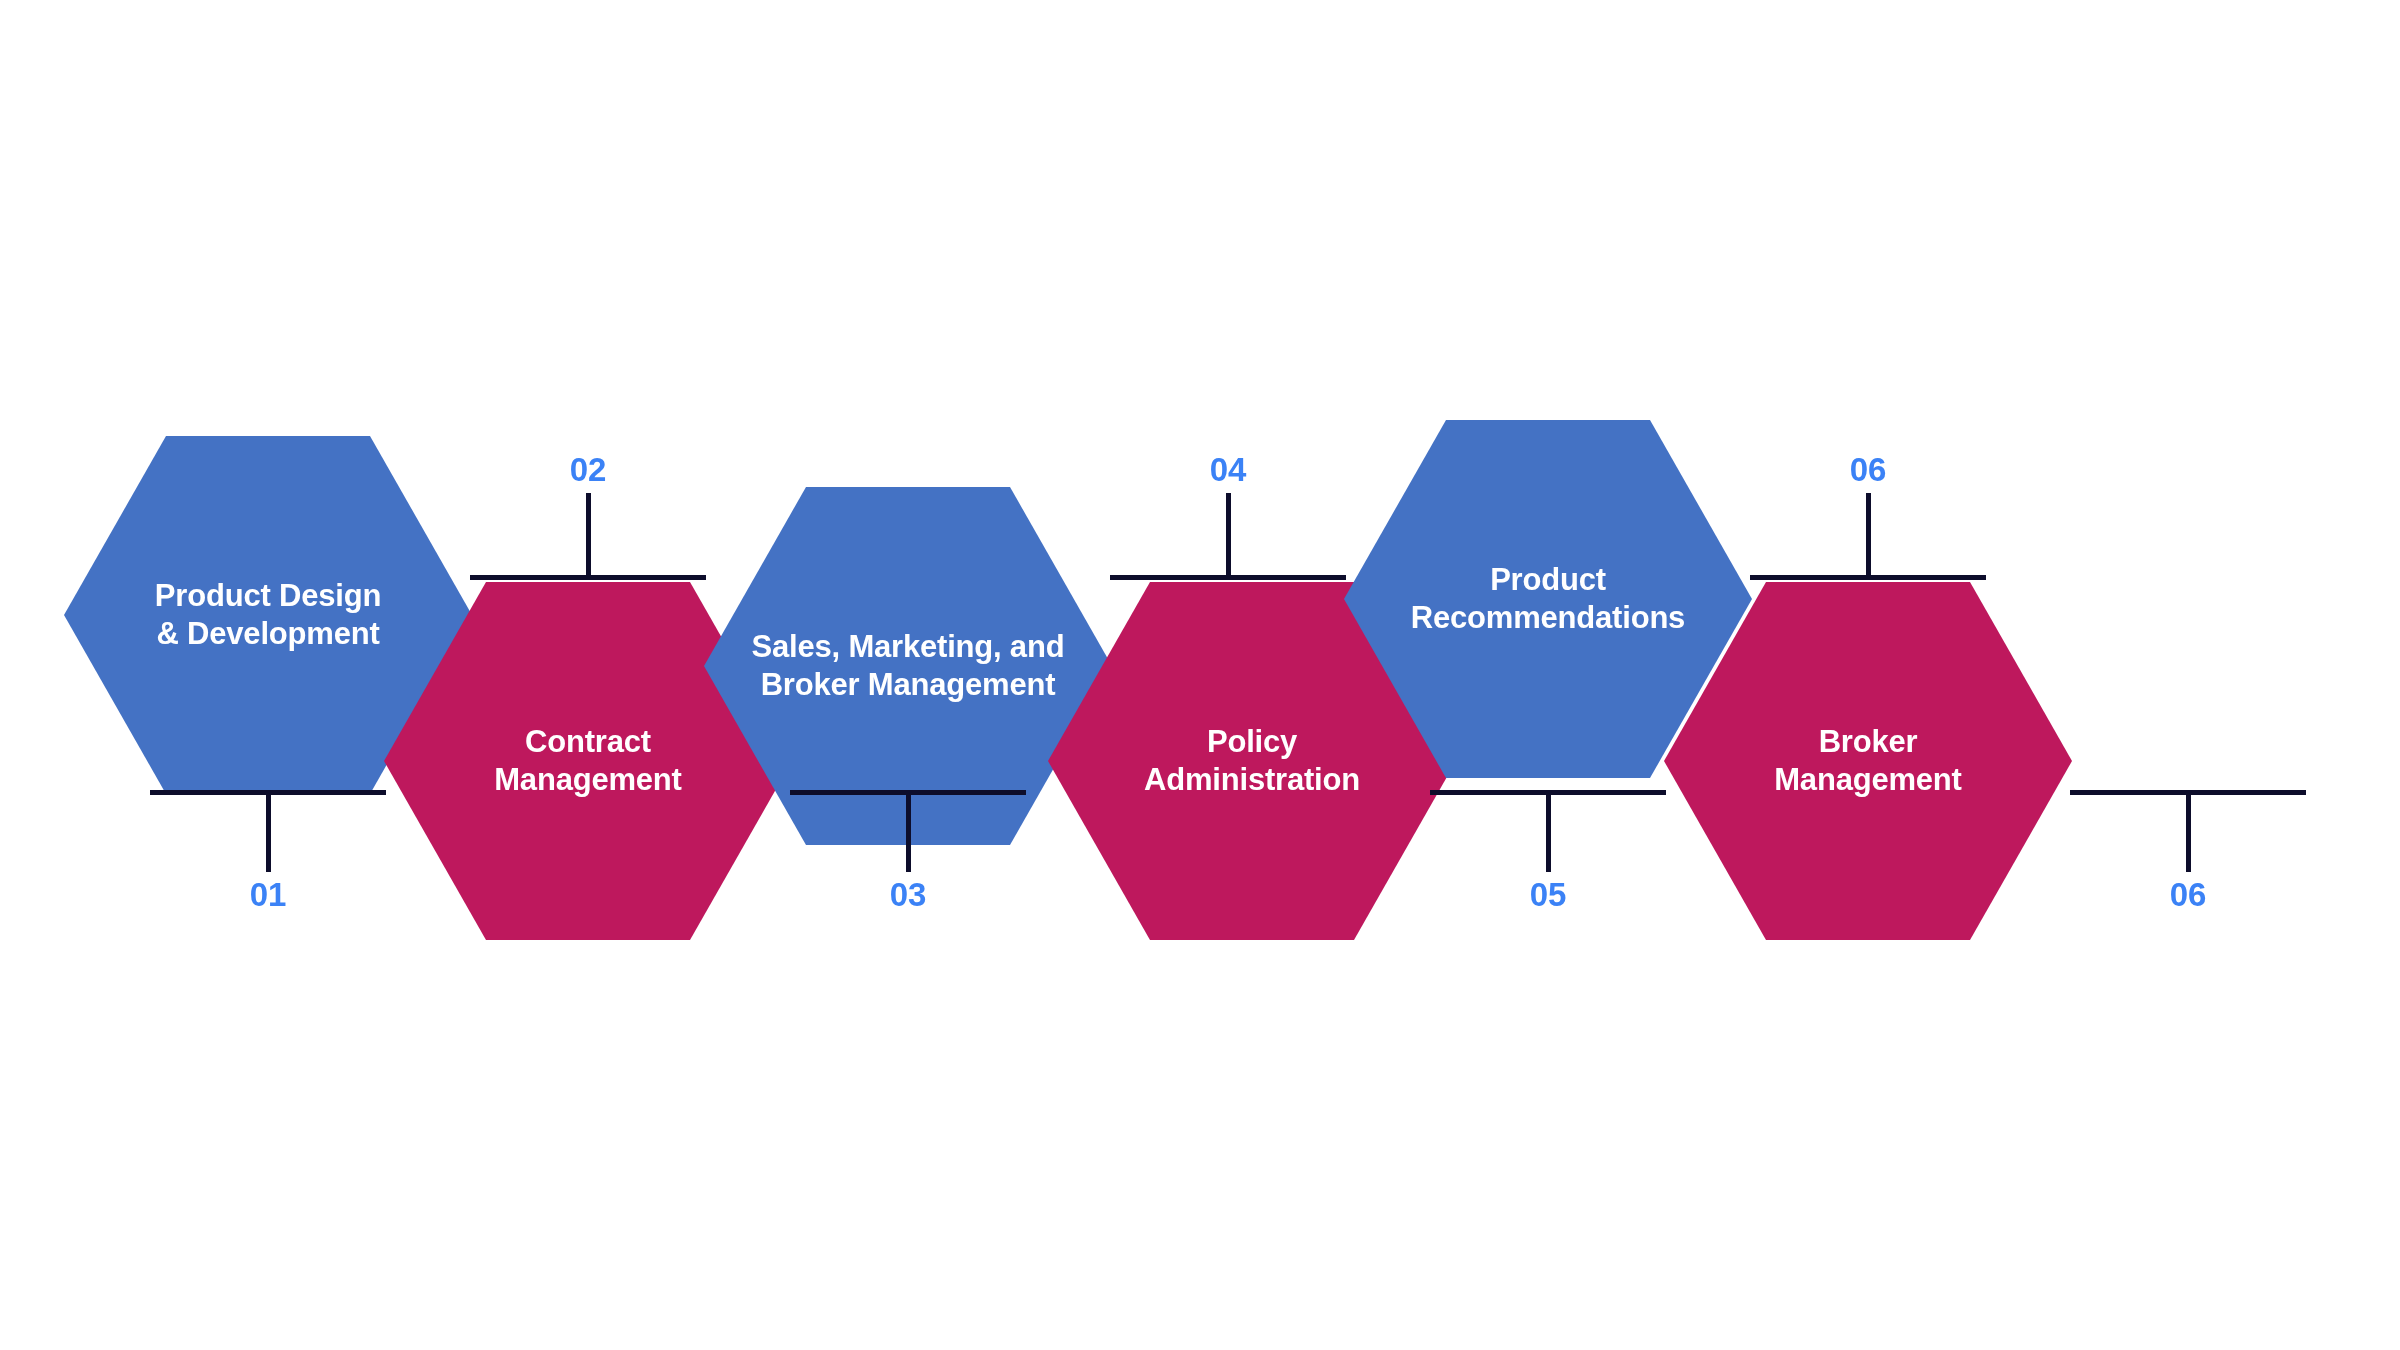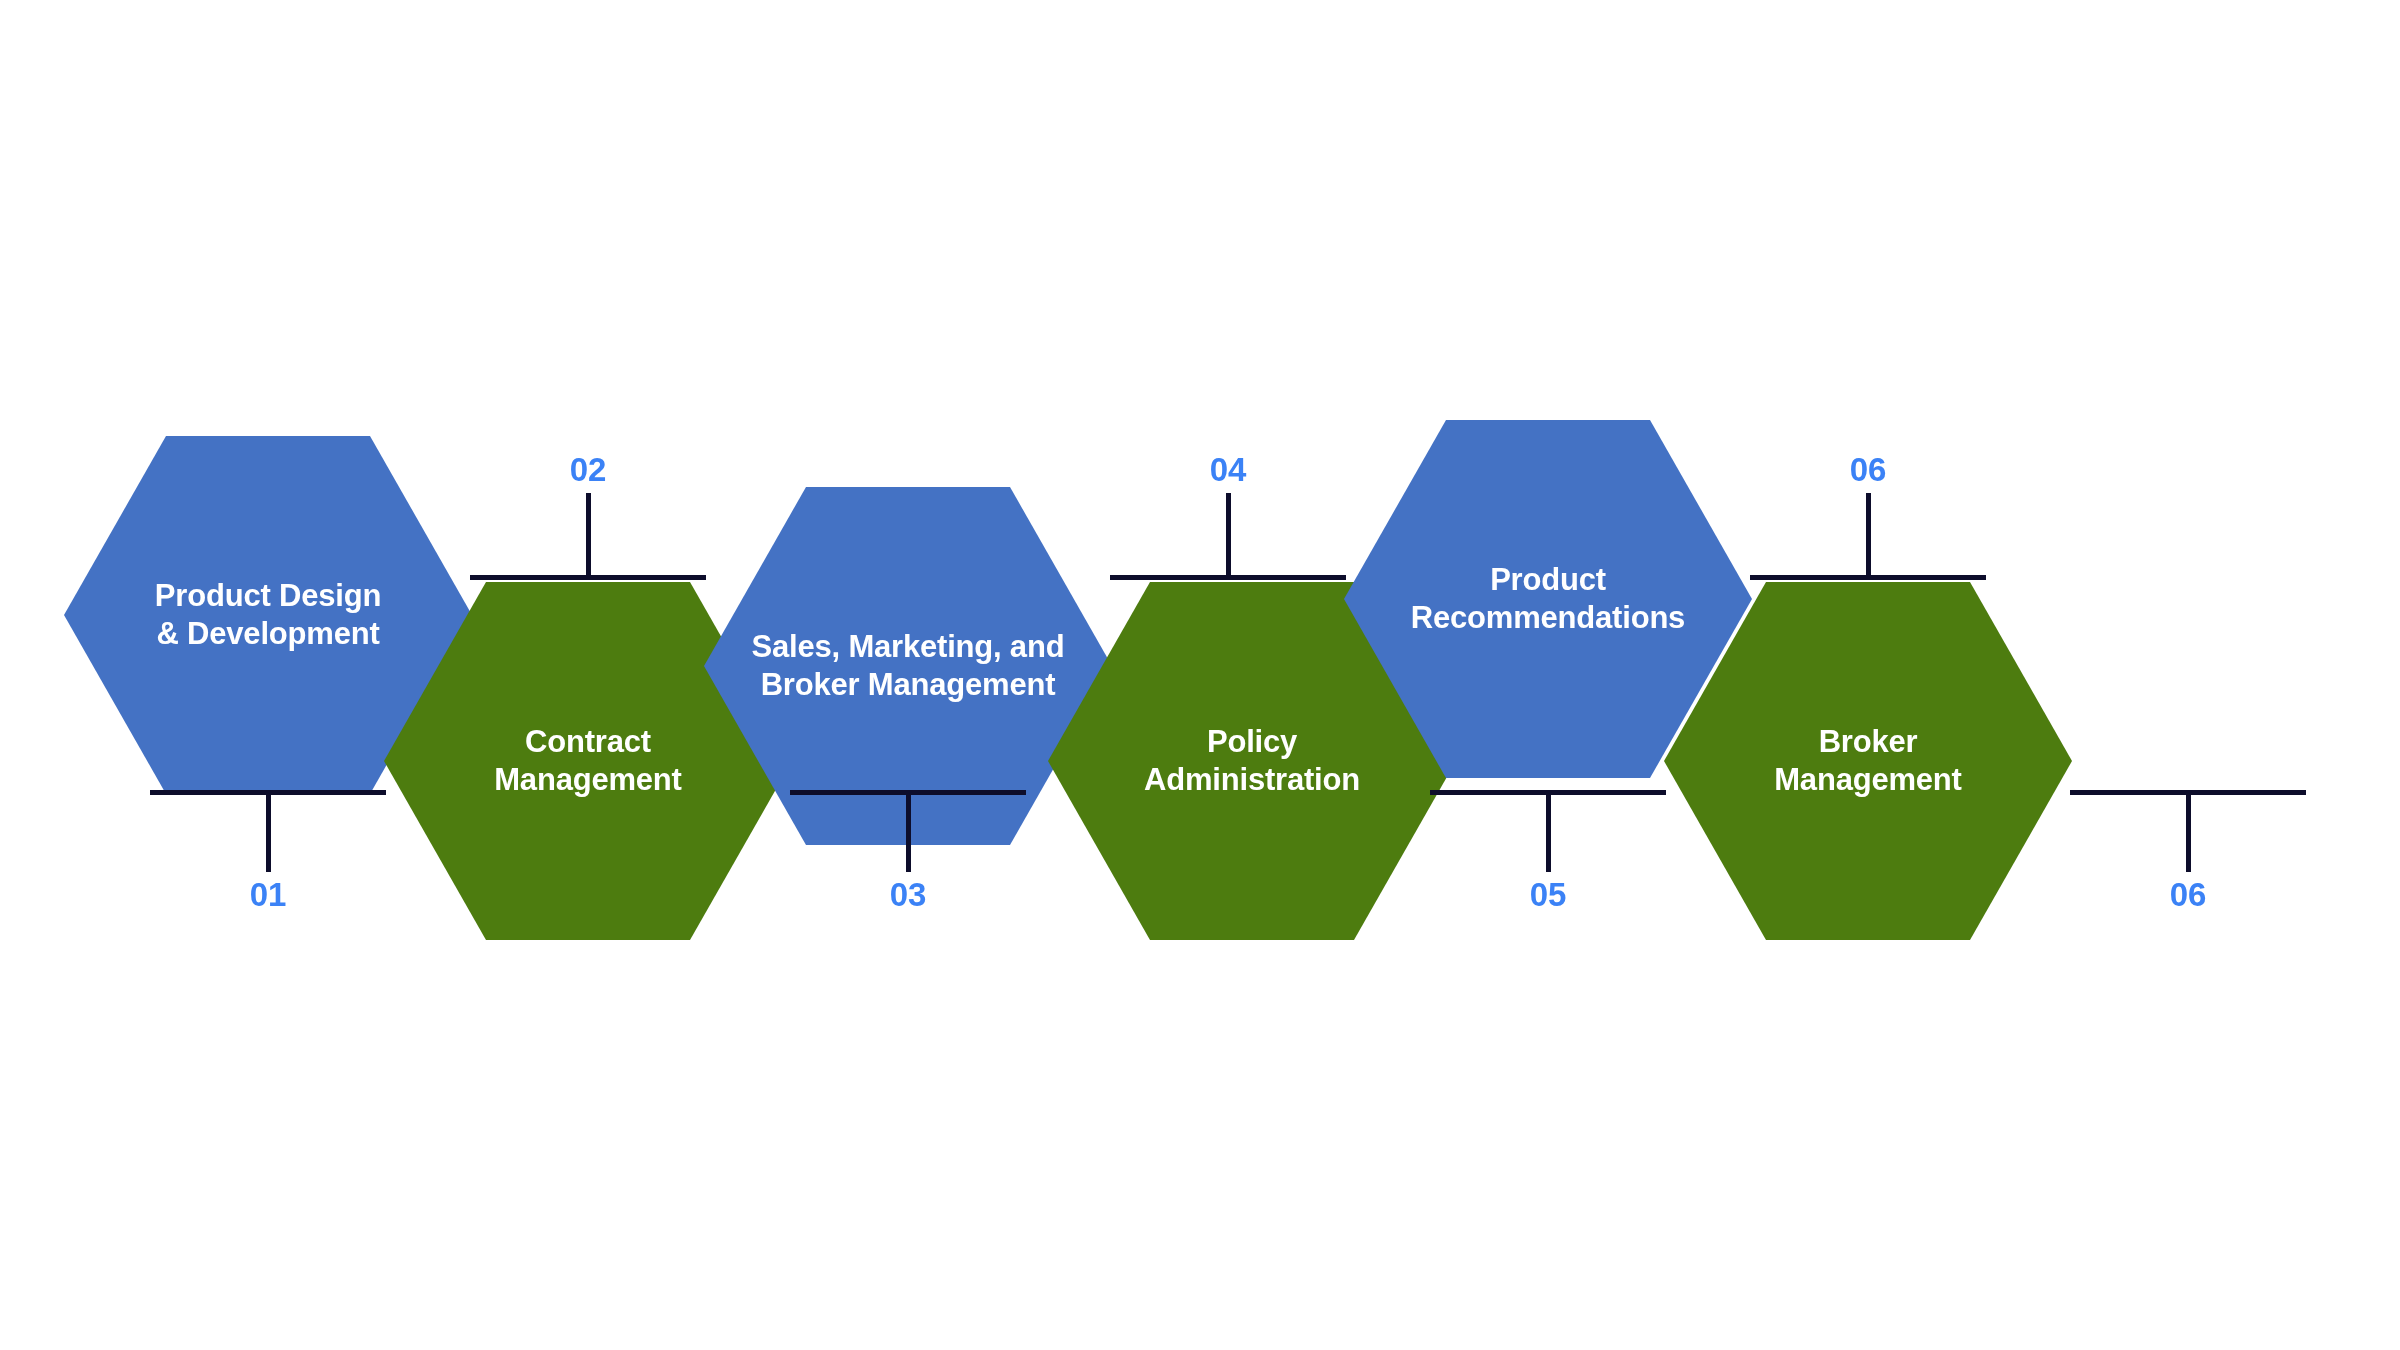--- a/index.html
+++ b/index.html
@@ -19,21 +19,21 @@
     position: absolute;
     width: 408px;
     height: 358px;
     clip-path: polygon(25% 0%, 75% 0%, 100% 50%, 75% 100%, 25% 100%, 0% 50%);
     display: flex;
     align-items: center;
     justify-content: center;
     box-sizing: border-box;
   }
   .hex-blue { background: #4472C4; }
-  .hex-dark { background: #4d7c0f; justify-content: flex-end; }
+  .hex-dark { background: #be185d; justify-content: flex-end; }
   .hex-label {
     color: #ffffff;
     font-weight: bold;
     font-size: 31px;
     line-height: 1.22;
     text-align: center;
     white-space: pre-line;
     width: 430px;
     letter-spacing: -0.2px;
   }

